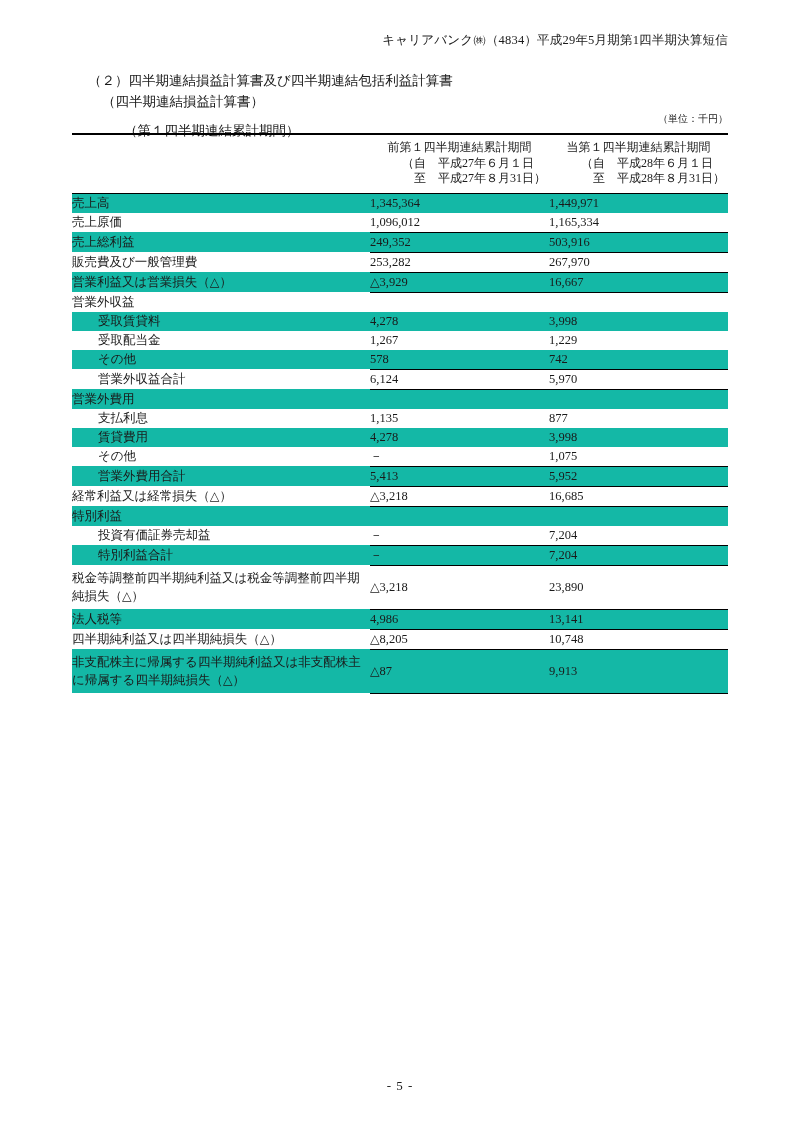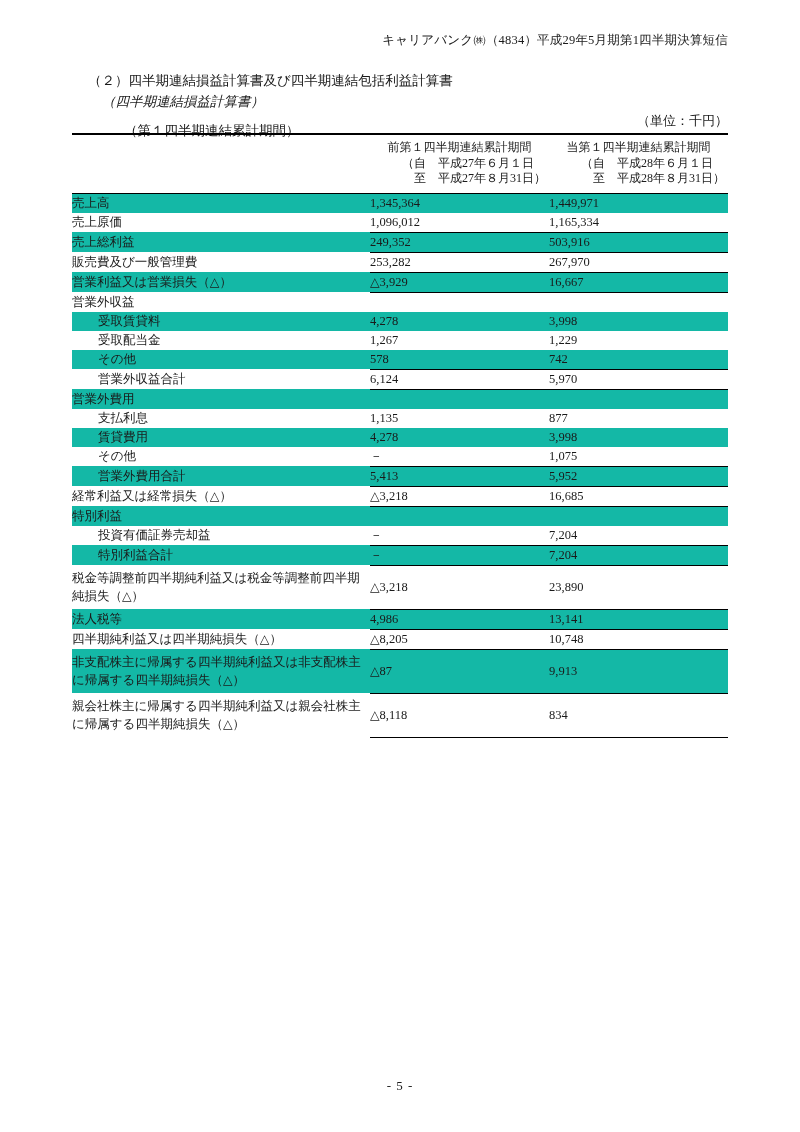--- a/index.html
+++ b/index.html
@@ -30,28 +30,28 @@
   }
   
   .headings {
     position: absolute;
     top: 70px;
     left: 88px;
     font-size: 13.5px;
     line-height: 21px;
   }
   .h-l1 { margin: 0; }
-  .h-l2 { margin: 0; padding-left: 14px; font-style: italic; }
+  .h-l2 { margin: 0; padding-left: 14px; }
   .h-l3 { margin: 8px; padding-left: 28px; }
   
   .unit-note {
     position: absolute;
     top: 112px;
     right: 72px;
-    font-size: 13px;
+    font-size: 10px;
   }
   
   .fin-table {
     position: absolute;
     top: 133px;
     left: 72px;
     width: 656px;
     border-collapse: collapse;
     font-size: 12.5px;
     table-layout: fixed;
@@ -269,23 +269,18 @@
         <tr class="plain ruled">
           <td class="lbl">四半期純利益又は四半期純損失（△）</td>
           <td class="num">△8,205</td>
           <td class="num">10,748</td>
         </tr>
         <tr class="band ruled tall">
           <td class="lbl">非支配株主に帰属する四半期純利益又は非支配株主に帰属する四半期純損失（△）</td>
           <td class="num">△87</td>
           <td class="num">9,913</td>
         </tr>
-        <tr class="plain ruled tall last">
-          <td class="lbl">親会社株主に帰属する四半期純利益又は親会社株主に帰属する四半期純損失（△）</td>
-          <td class="num">△8,118</td>
-          <td class="num">834</td>
-        </tr>
       </tbody>
   </table>
 
   <div class="page-num">- 5 -</div>
 
 </div>
 
 </body></html>

